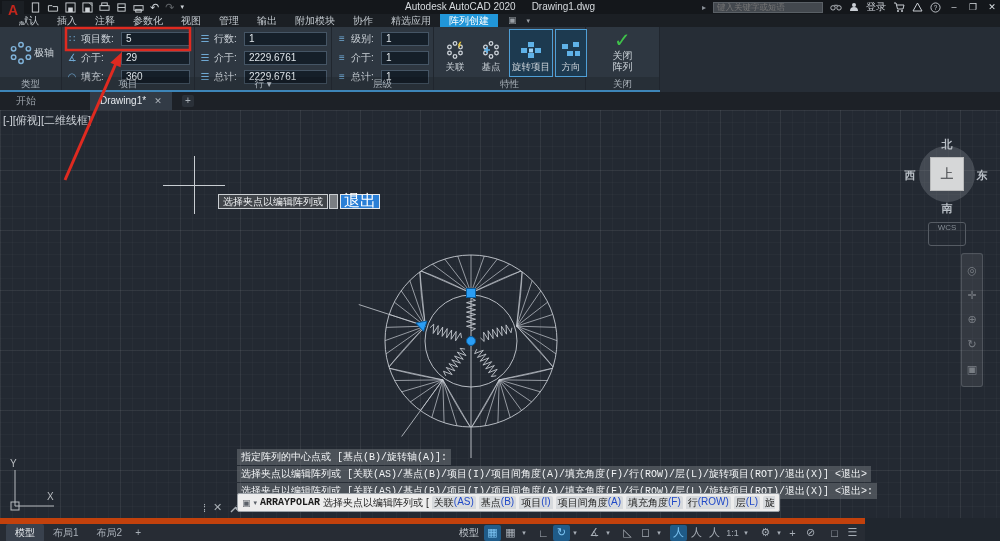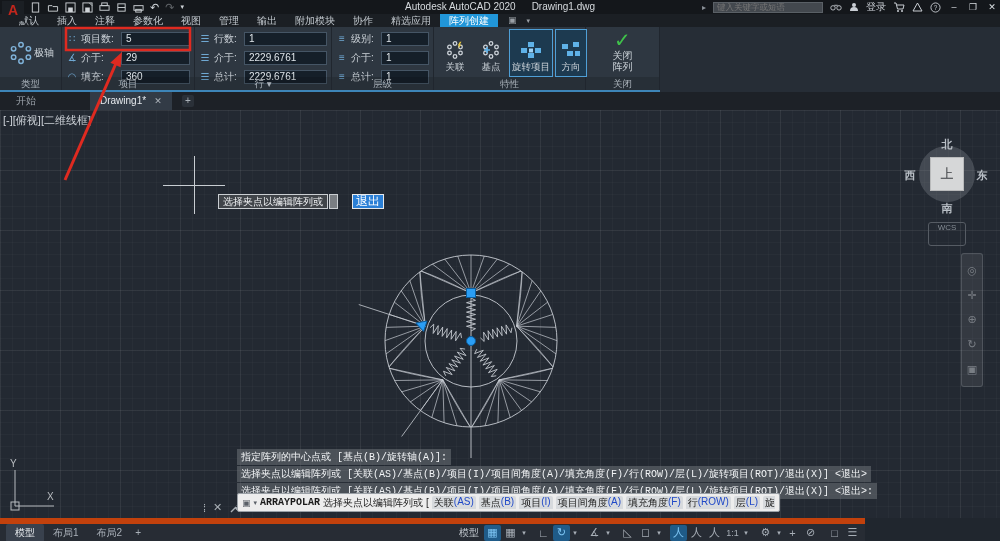--- a/index.html
+++ b/index.html
@@ -76,22 +76,22 @@
       repeating-linear-gradient(to bottom, rgba(255,255,255,.022) 0 1px, transparent 1px 12px),
       repeating-linear-gradient(to right, rgba(255,255,255,.05) 0 1px, transparent 1px 60px),
       repeating-linear-gradient(to bottom, rgba(255,255,255,.05) 0 1px, transparent 1px 60px)}
   .vplabel{position:absolute;left:3px;top:3px;font-size:11px;color:#ccd1d7}
   .ch-h{position:absolute;left:163px;top:75px;width:62px;height:1px;background:#c8cdd2}
   .ch-v{position:absolute;left:194px;top:46px;width:1px;height:58px;background:#c8cdd2}
   .tooltip{position:absolute;left:218px;top:84px;display:flex;align-items:stretch;height:15px;z-index:8}
   .tt-text{background:#404449;border:1px solid #caced2;color:#f0f2f4;font-size:10px;
     padding:0 4px;display:flex;align-items:center;white-space:nowrap}
   .tt-box{width:9px;background:#7a7e83;border:1px solid #caced2;margin-left:1px}
-  .tt-action{background:#2a7fd6;border:1px solid #e6e9ec;color:#fff;font-size:12px;
-    padding:0 3px;margin-left:14px;display:flex;align-items:center}
+  .tt-action{background:#2a7fd6;border:1px solid #e6e9ec;color:#fff;font-size:16px;
+    padding:0 3px;margin-left:2px;display:flex;align-items:center}
   .vc-ring{position:absolute;left:919px;top:36px;width:56px;height:56px;border-radius:50%;
     border:11px solid rgba(130,136,143,.35)}
   .vc-face{position:absolute;left:930px;top:47px;width:34px;height:34px;background:#d6d7d8;
     color:#3a3d40;font-size:13px;display:flex;align-items:center;justify-content:center;
     border:1px solid #b9babb}
   .vc-lab{position:absolute;transform:translateX(-50%);font-size:11px;font-weight:bold;color:#b9bfc6;white-space:nowrap}
   .wcs{position:absolute;left:928px;top:112px;width:38px;height:24px;border:1px solid #565c64;
     border-radius:3px;color:#858c94;font-size:8px;text-align:center;line-height:10px}
   .navbar{position:absolute;left:961px;top:143px;width:22px;height:134px;border-radius:3px;
     background:rgba(140,146,152,.16);border:1px solid rgba(160,166,172,.25);

